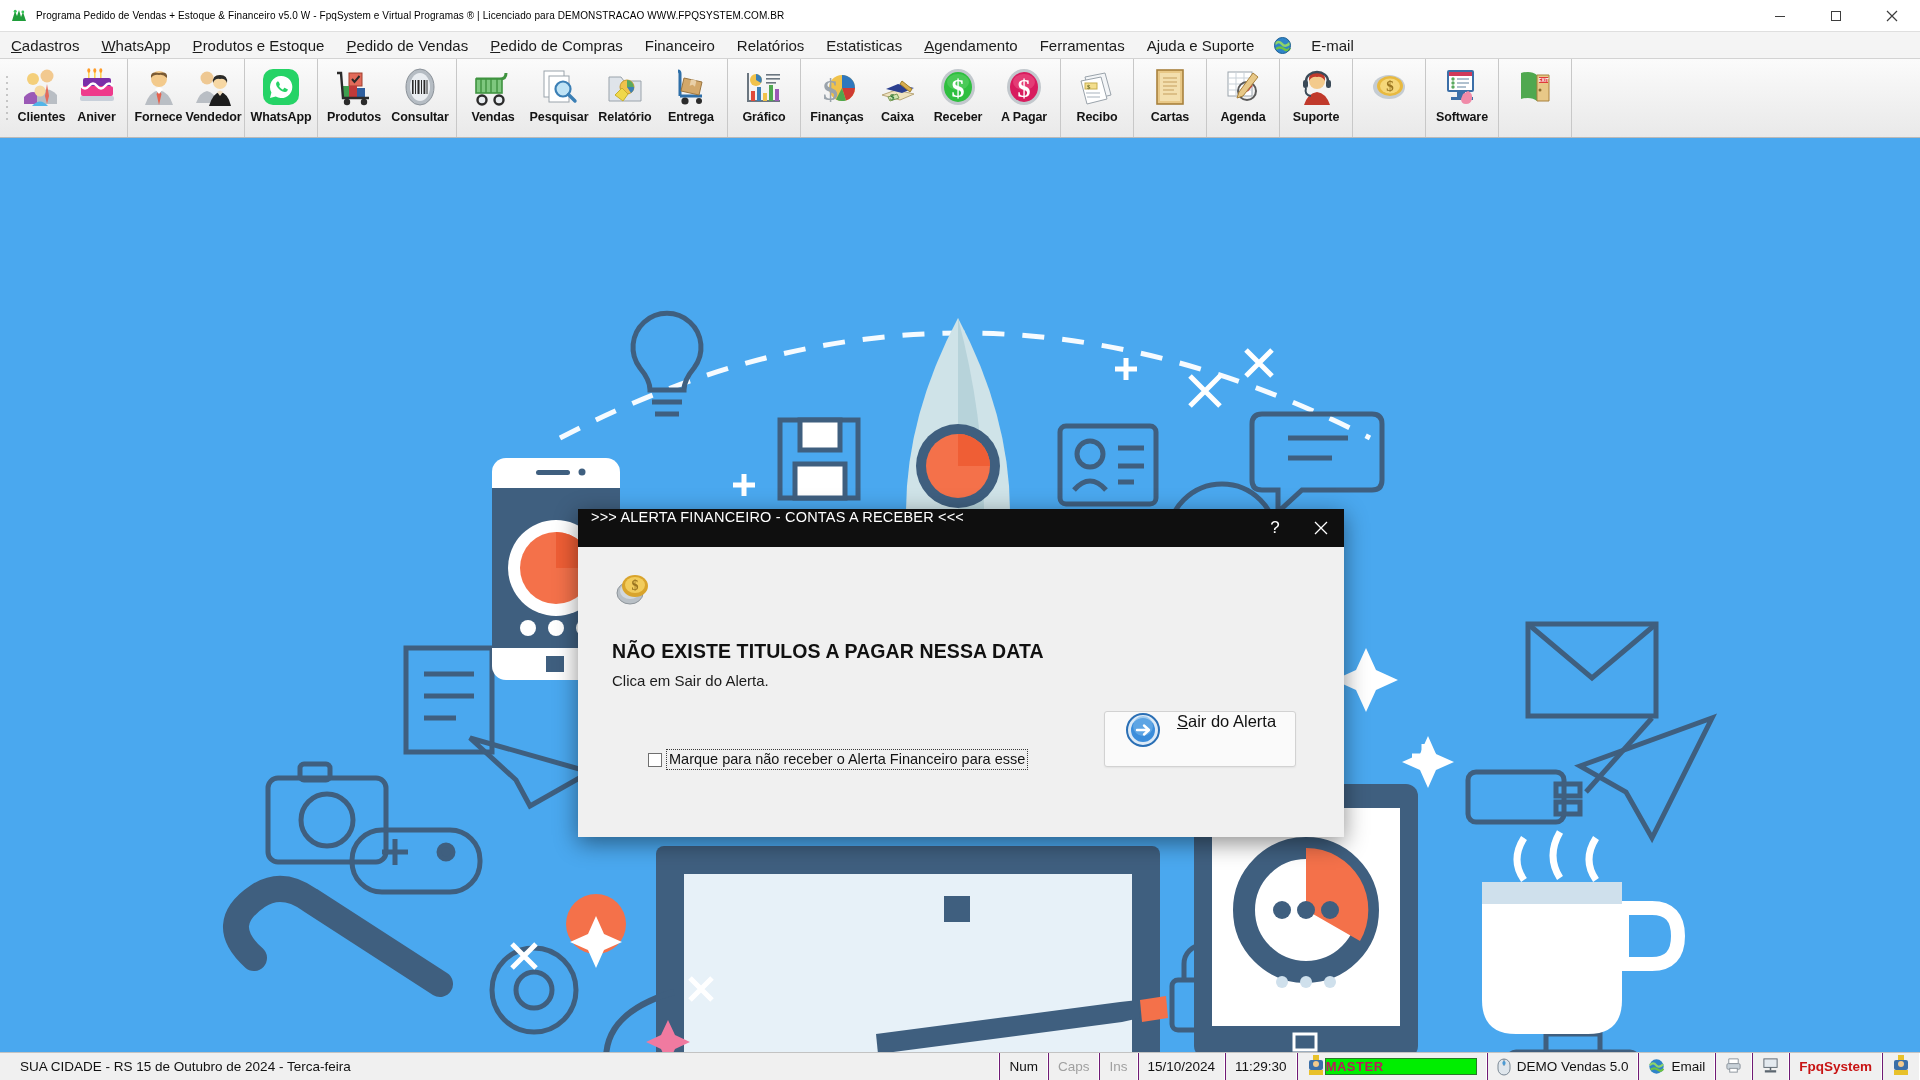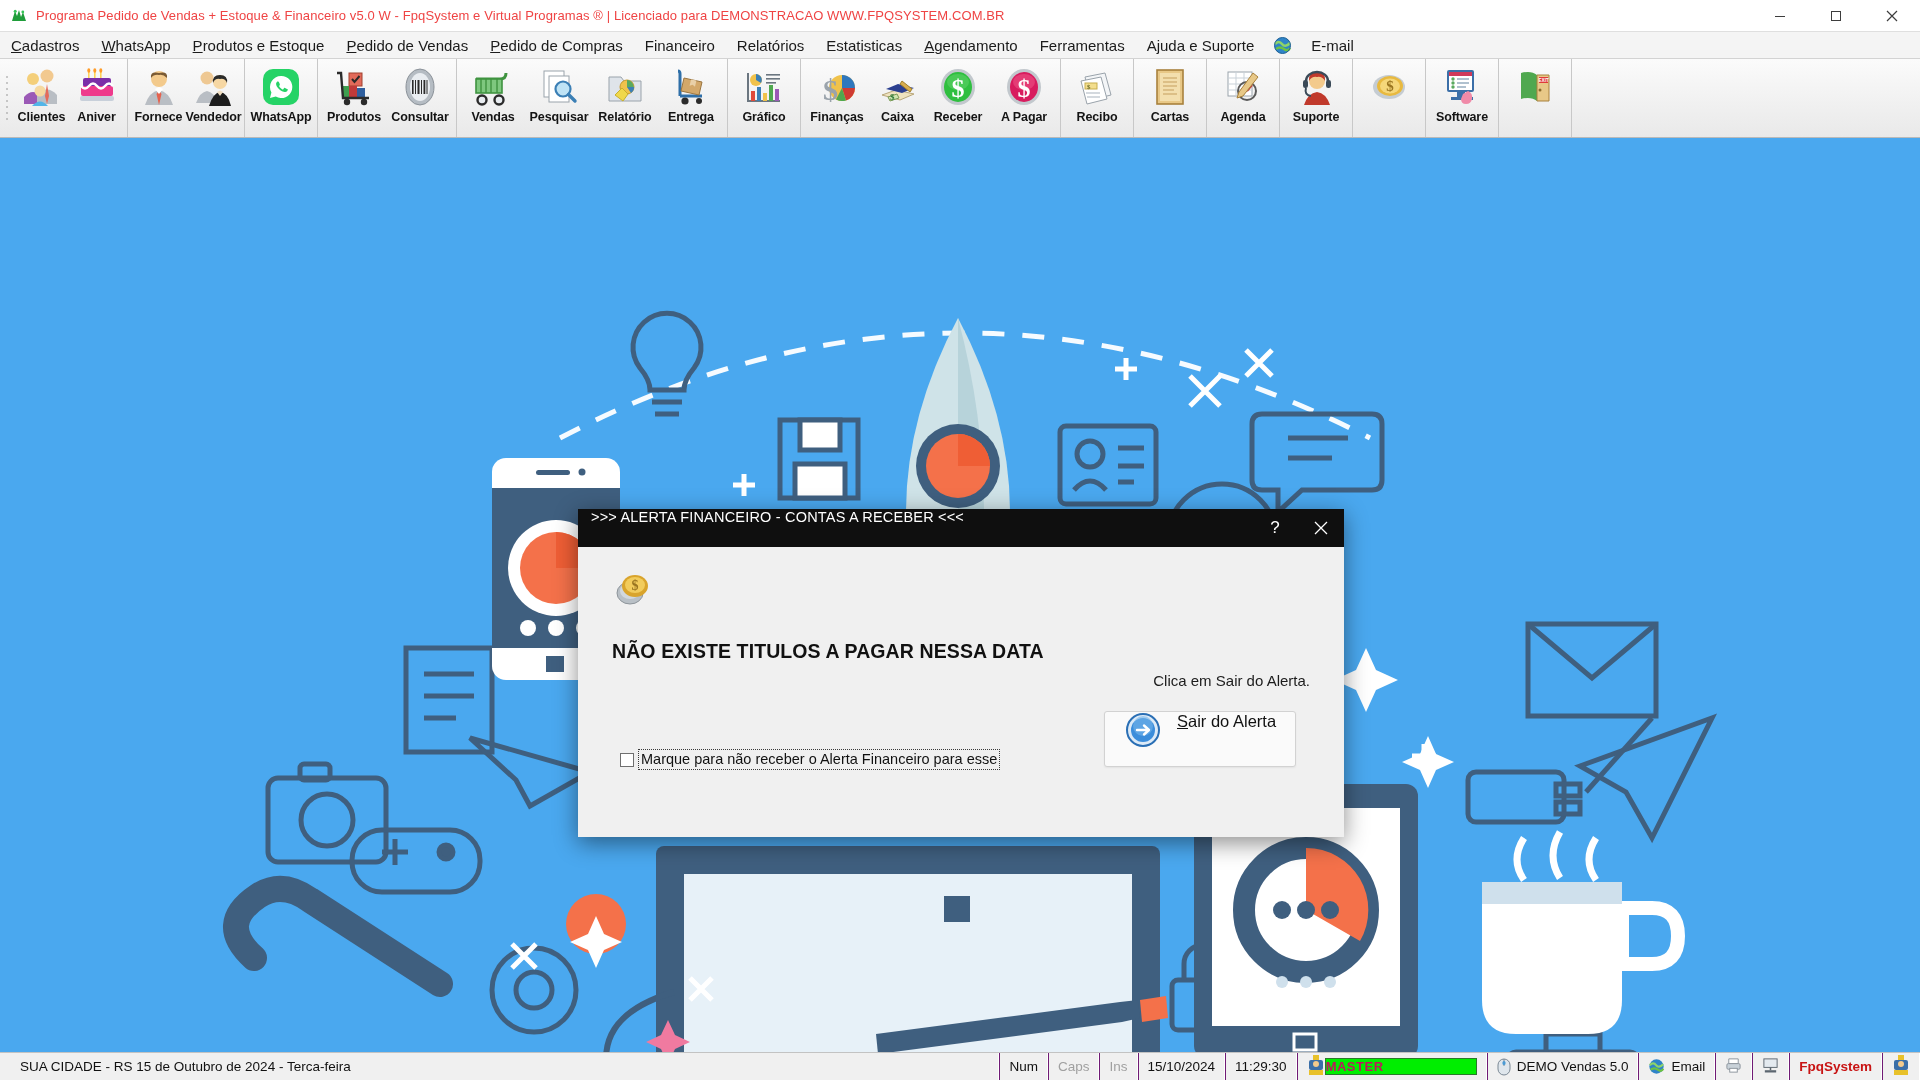--- a/index.html
+++ b/index.html
@@ -14,21 +14,21 @@
   
   .titlebar {
     height:32px; flex:0 0 32px;
     background:#ffffff;
     display:flex; align-items:center;
     border-bottom:1px solid #dfdfdf;
     position:relative; z-index:40;
   }
   .tb-icon { width:26px; margin-left:6px; display:flex; align-items:center; justify-content:center; }
   .tb-title {
-    font-size:13px; color:#ef4444; margin-left:4px;
+    font-size:10px; color:#000000; margin-left:4px;
     white-space:nowrap; letter-spacing:0.1px;
   }
   .tb-spacer { flex:1 1 auto; }
   .win-btns { display:flex; height:32px; }
   .win-btn {
     width:56px; height:32px; display:flex; align-items:center; justify-content:center;
     color:#3d3d3d;
   }
 
   
@@ -114,24 +114,24 @@
   .dlg-head { display:flex; align-items:center; gap:16px; }
   .coin-ic { width:40px; height:40px; flex:0 0 40px; }
   .dlg-h1 {
     font-size:27px; font-weight:bold; color:#2b1ad0;
     letter-spacing:.2px; white-space:nowrap;
   }
   .dlg-h2 {
     margin-top:31px; font-size:19.5px; font-weight:bold; color:#111;
     letter-spacing:.1px;
   }
-  .dlg-sub { margin-top:9px; font-size:15px; color:#1c1c1c;text-align:right; }
+  .dlg-sub { margin-top:9px; font-size:15px; color:#1c1c1c; }
 
   .chk-row {
-    position:absolute; left:620px; top:611px;
+    position:absolute; left:648px; top:611px;
     display:flex; align-items:center; z-index:25;
   }
   .chk-box {
     width:14px; height:14px; background:#fff; border:1px solid #6f6f6f;
     flex:0 0 14px;
   }
   .chk-lbl {
     font-size:14.5px; color:#111; margin-left:4px;
     border:1px dotted #3a3a3a; padding:1px 2px 2px 2px; white-space:nowrap;
   }

